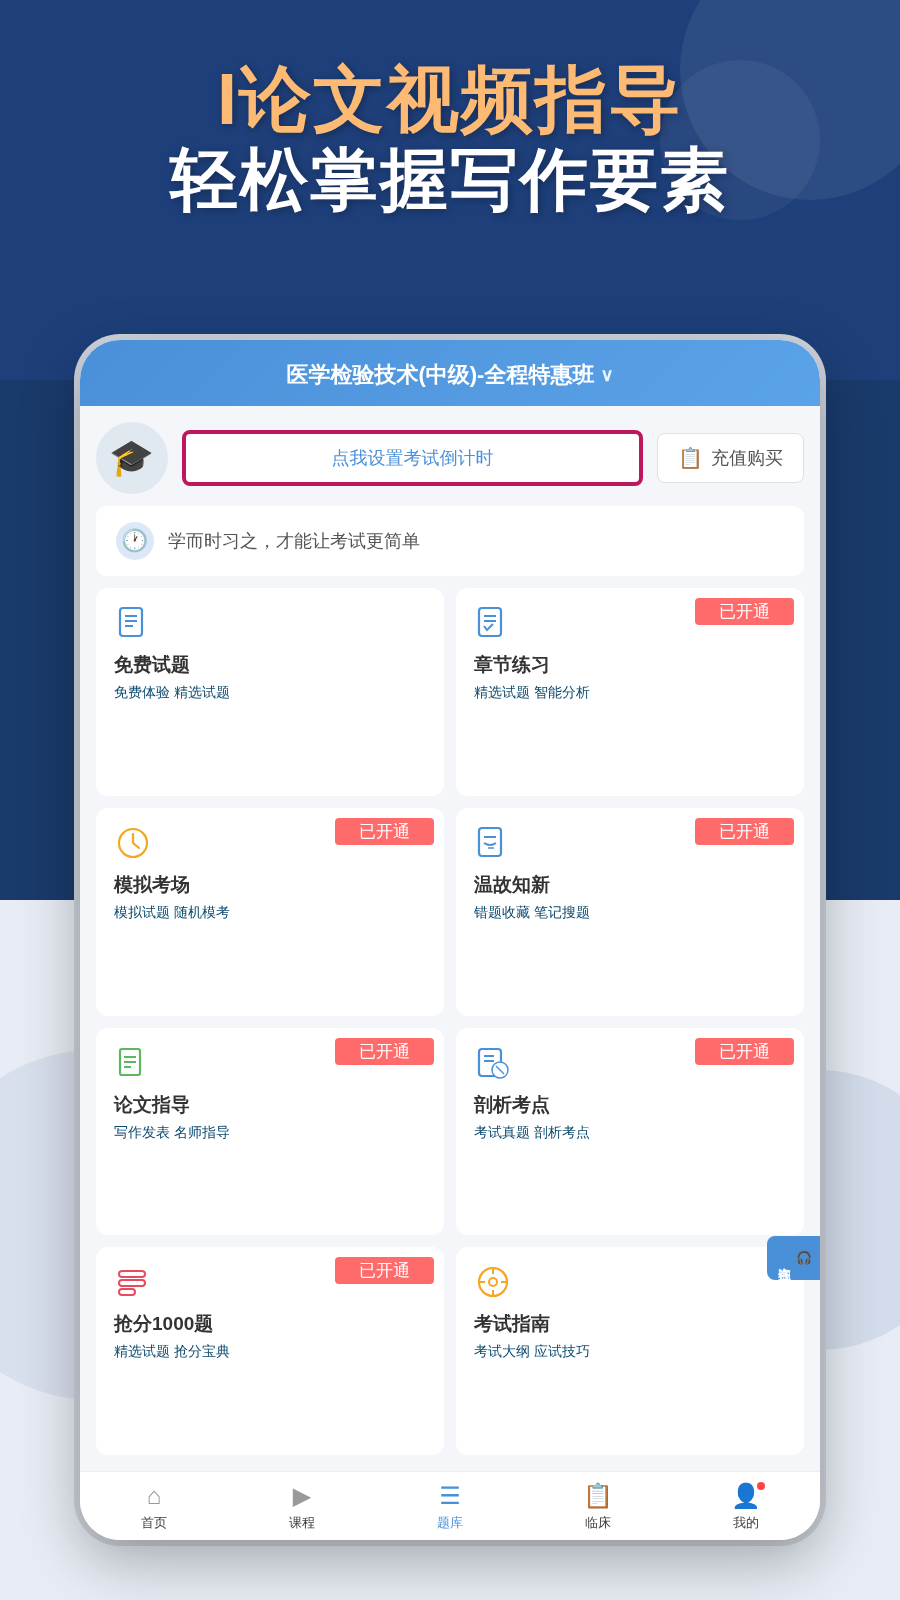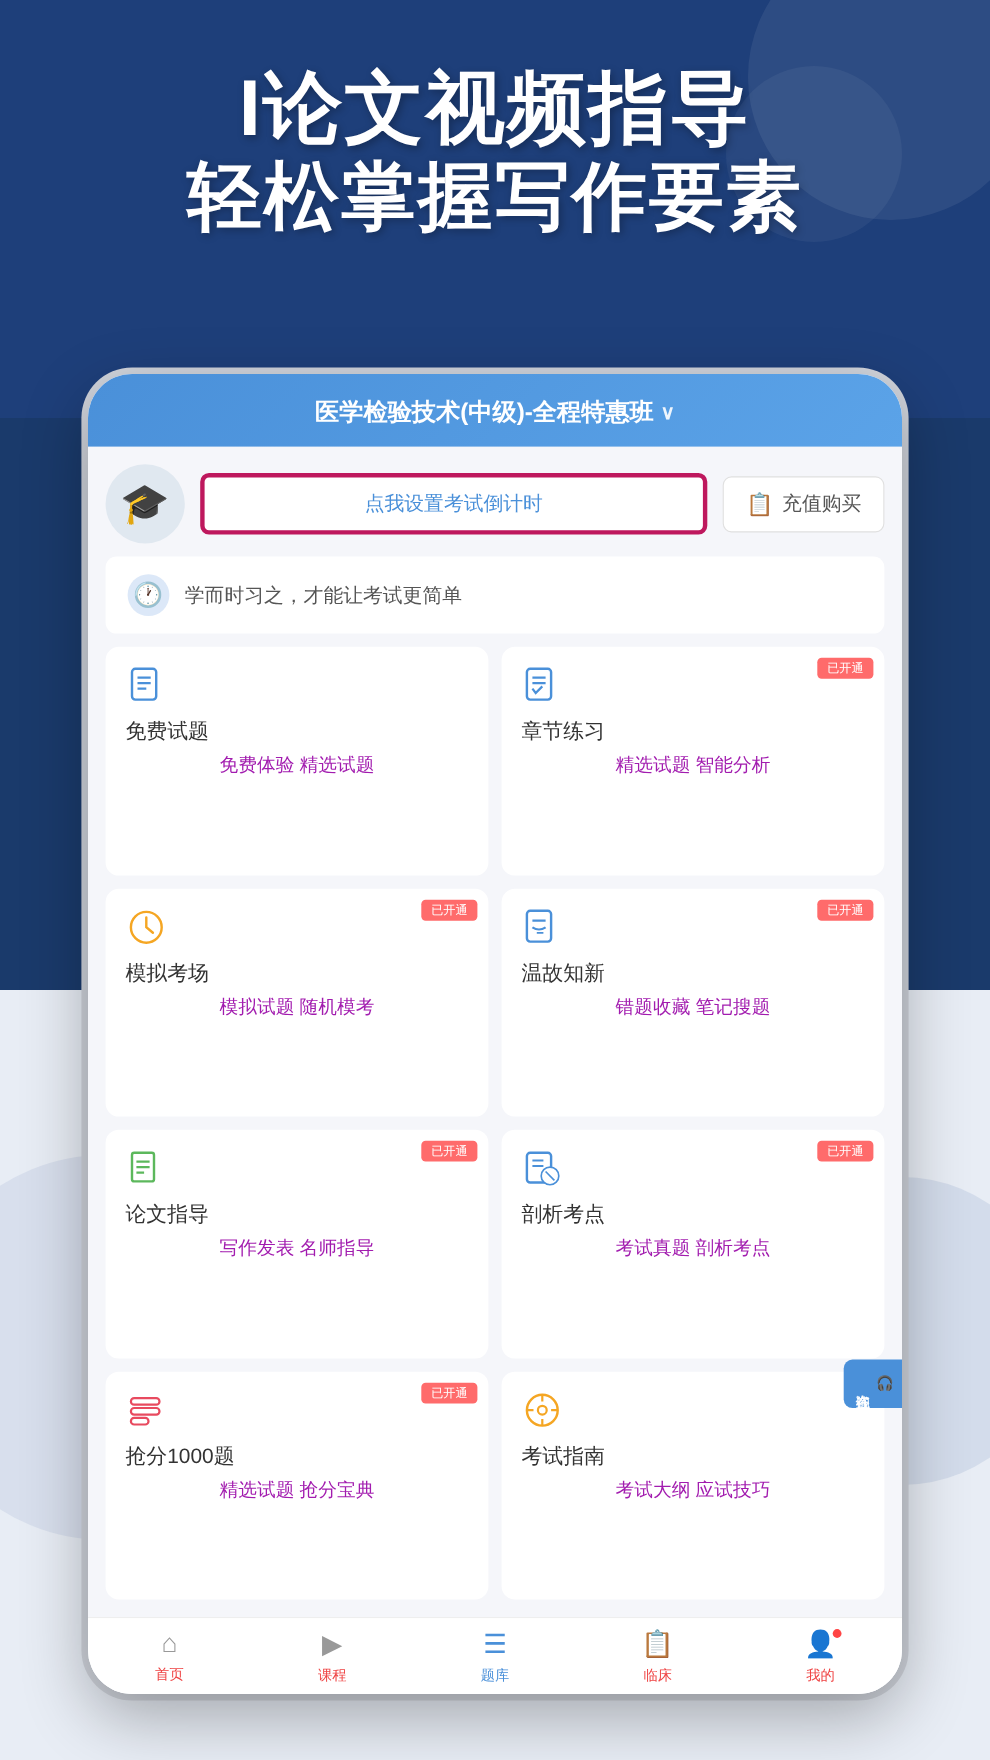--- a/index.html
+++ b/index.html
@@ -73,21 +73,21 @@
       position: absolute;
       top: 60px;
       left: 0; right: 0;
       text-align: center;
       z-index: 10;
       padding: 0 40px;
     }
     .hero-title-line1 {
       font-size: 72px;
       font-weight: 900;
-      color: #ffffff;
+      color: #fdba74;
       line-height: 1.1;
       letter-spacing: 2px;
       text-shadow: 2px 2px 8px rgba(0,0,0,0.3);
     }
     .hero-title-line2 {
       font-size: 68px;
       font-weight: 900;
       color: #ffffff;
       line-height: 1.2;
       letter-spacing: 2px;
@@ -233,44 +233,43 @@
       background: white;
       border-radius: 12px;
       padding: 16px 18px 14px;
       position: relative;
       display: flex;
       flex-direction: column;
       gap: 6px;
     }
     .grid-item-title {
       font-size: 19px;
-      font-weight: 400;
+      font-weight: 700;
       color: #333;
     }
     .grid-item-sub {
-      font-size: 17px;
-      color: #a21caf;
-      text-align: center;
+      font-size: 14px;
+      color: #0c4a6e;
     }
     .grid-item-icon {
       width: 38px;
       height: 38px;
       display: flex;
       align-items: center;
       justify-content: center;
       margin-bottom: 4px;
     }
     .badge-kaitong {
       position: absolute;
       top: 10px;
       right: 10px;
       background: #ff6b6b;
       color: white;
-      font-size: 11px;
-      padding: 2px 9px;
+      font-size: 17px;
+      padding: 2px 24px;
       border-radius: 4px;
     }
 
     
     .bottom-nav {
       background: white;
       border-top: 1px solid #eee;
       display: flex;
       padding: 10px 0 8px;
       flex-shrink: 0;
@@ -284,21 +283,21 @@
     }
     .nav-icon {
       font-size: 24px;
       color: #999;
     }
     .nav-icon.active {
       color: #4a90d9;
     }
     .nav-label {
       font-size: 13px;
-      color: #ef4444;
+      color: #404040;
     }
     .nav-label.active {
       color: #4a90d9;
     }
     .nav-dot {
       position: relative;
     }
     .nav-dot::after {
       content: '';
       position: absolute;

